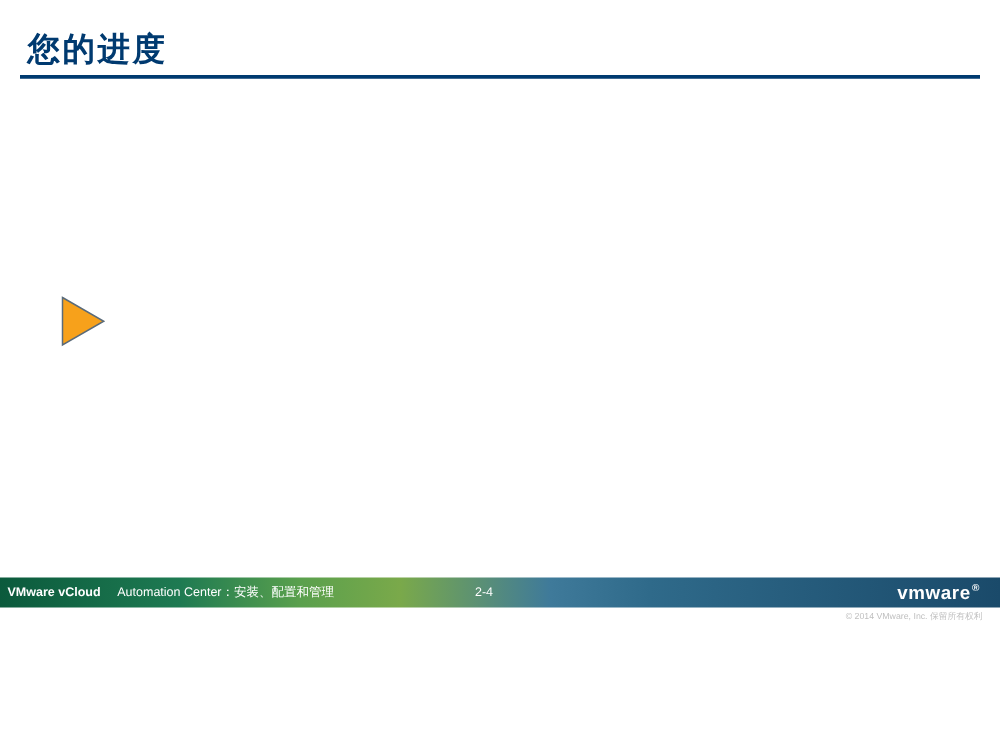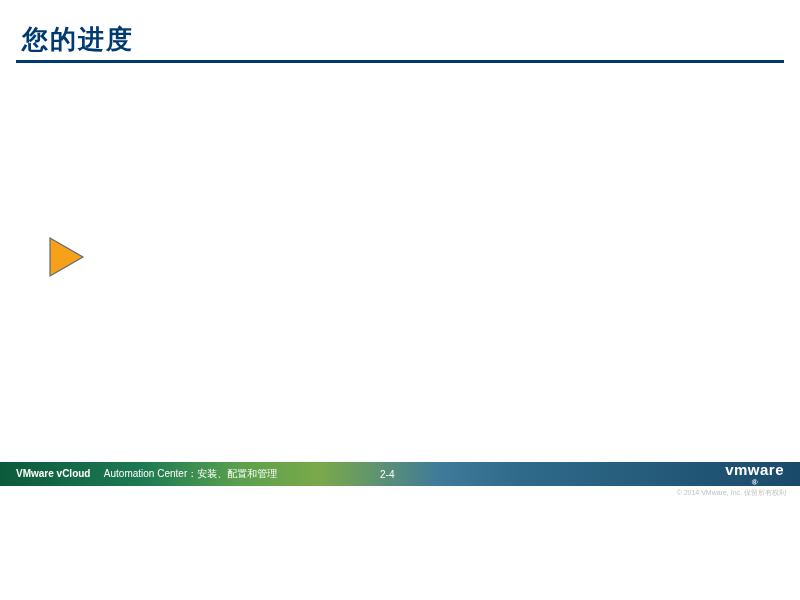--- a/index.html
+++ b/index.html
@@ -44,40 +44,39 @@
       bottom: 14px;
       height: 24px;
       background: linear-gradient(90deg, #0b5a3c 0%, #1e7a52 18%, #5aa04d 30%, #7aa94a 40%, #3f7a9a 55%, #2f6a8a 65%, #1a4a6a 100%);
       display: flex;
       align-items: center;
       color: #fff;
       font-size: 10px;
     }
     
     .footer-left {
-      padding-left: 16px;
+      padding-left: 6px;
       white-space: nowrap;
     }
     .footer-left .bold { font-weight: bold; }
     
     .footer-page {
       position: absolute;
       left: 380px;
       font-size: 10px;
     }
     
     .footer-logo {
       position: absolute;
       right: 16px;
       font-size: 15px;
       font-weight: bold;
       letter-spacing: 0.5px;
       display: flex;
-      align-items: center;
-      flex-direction: column;
+      align-items: flex-start;
     }
     .footer-logo .reg {
       font-size: 8px;
       vertical-align: super;
       margin-left: 1px;
     }
     
     .copyright {
       position: absolute;
       right: 14px;

